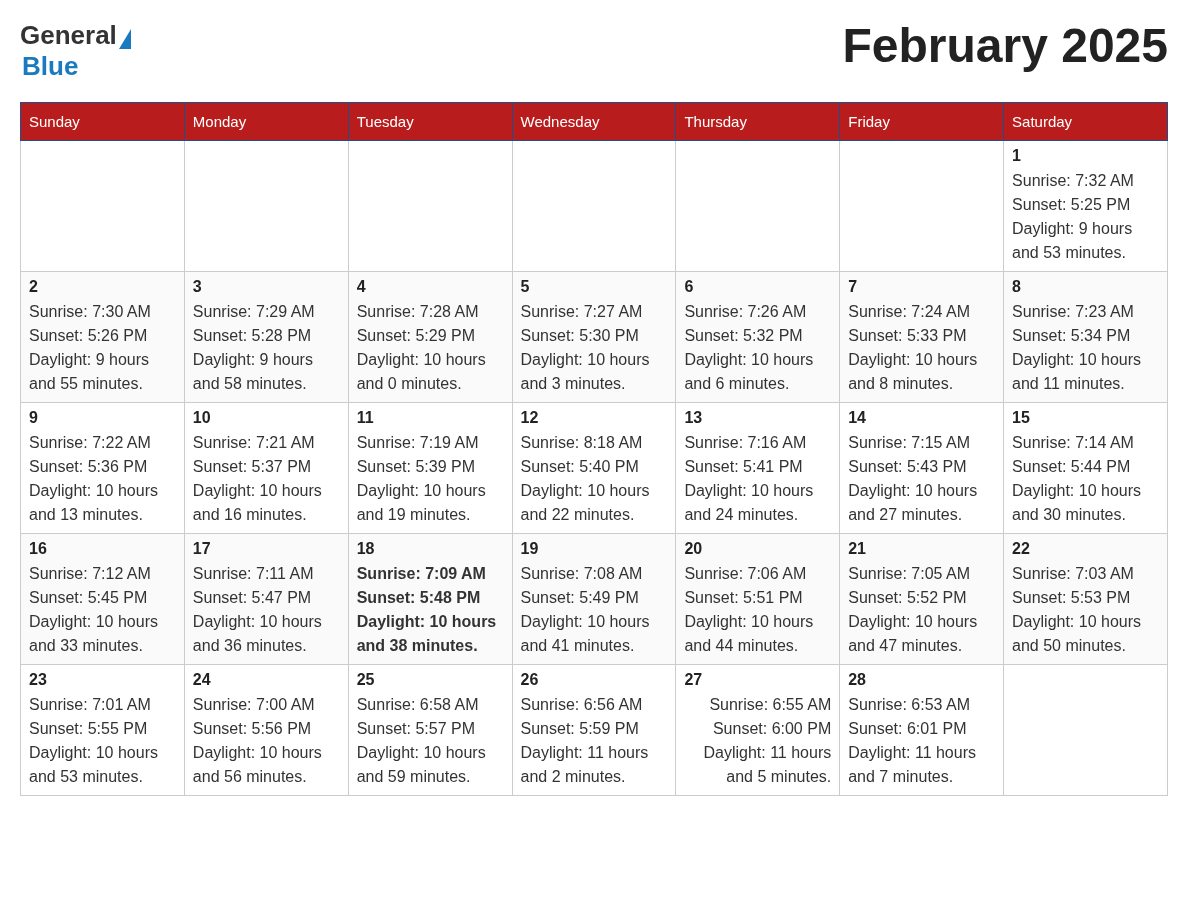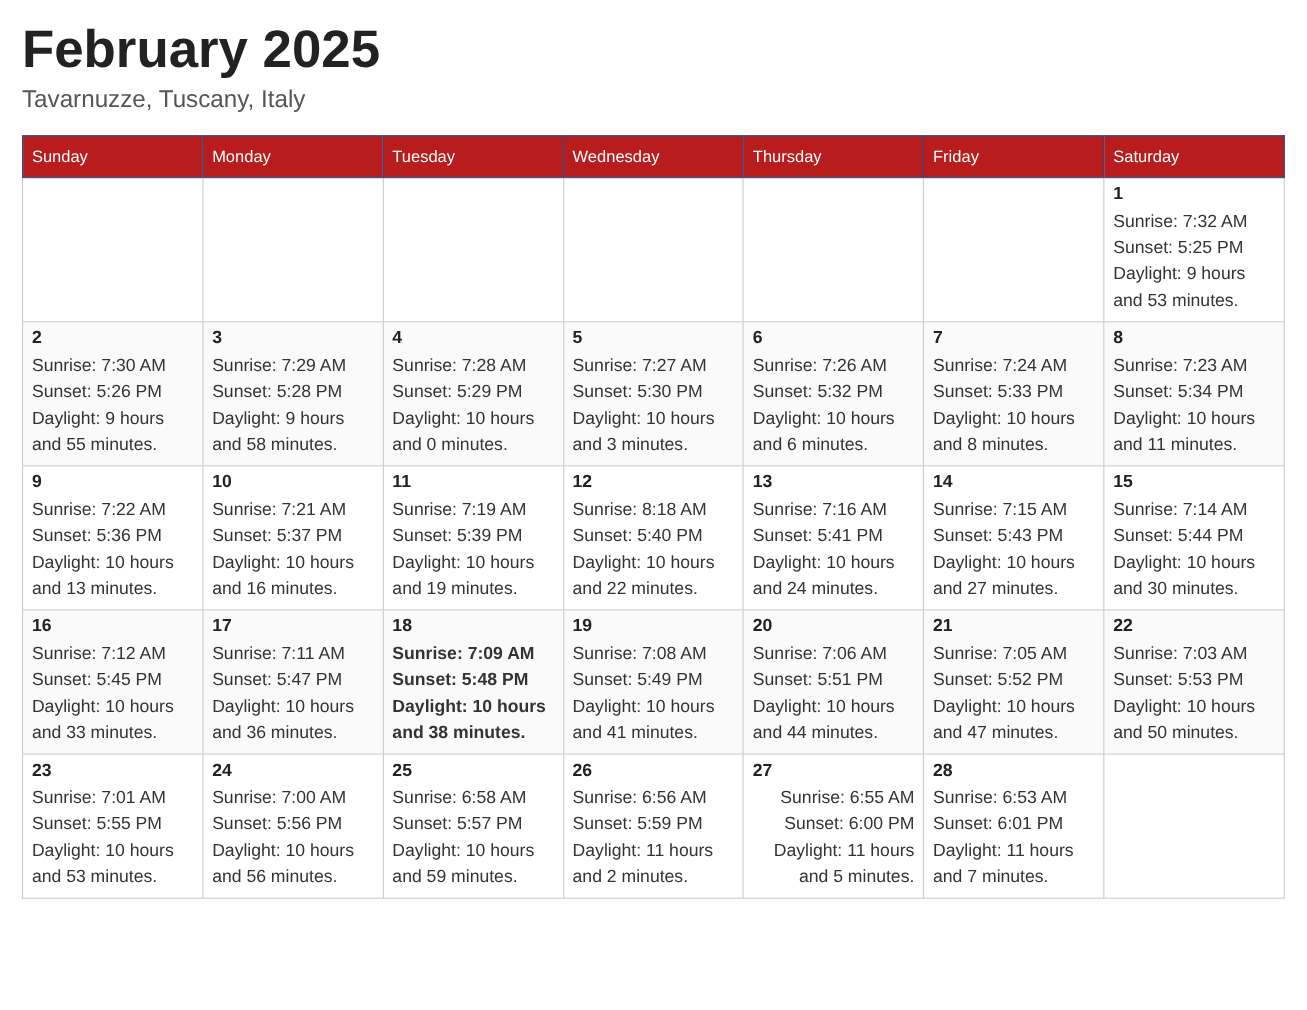--- a/index.html
+++ b/index.html
@@ -81,23 +81,28 @@
       background: #fff;
     }
     .week-row:nth-child(even) td {
       background: #fafafa;
     }
   </style>
 </head>
 <body>
 
 <div class="header">
+  <div class="logo">
+    <span>
+      <span style="font-size:26px;font-weight:bold;color:#333;">General</span><span style="display:inline-block;width:0;height:0;border-left:12px solid transparent;border-right:0;border-bottom:20px solid #1a7abf;margin:0 2px -2px 2px;vertical-align:middle;"></span><br>
+      <span style="font-size:26px;font-weight:bold;color:#1a7abf;margin-left:2px;">Blue</span>
+    </span>
+  </div>
   <div class="title-block">
     <h1>February 2025</h1>
-    <div class="subtitle">Tavarnuzze, Tuscany, Italy</div>
   </div>
 </div>
 
 <table>
   <thead>
     <tr>
     <th>Sunday</th>
         <th>Monday</th>
         <th>Tuesday</th>
         <th>Wednesday</th>

